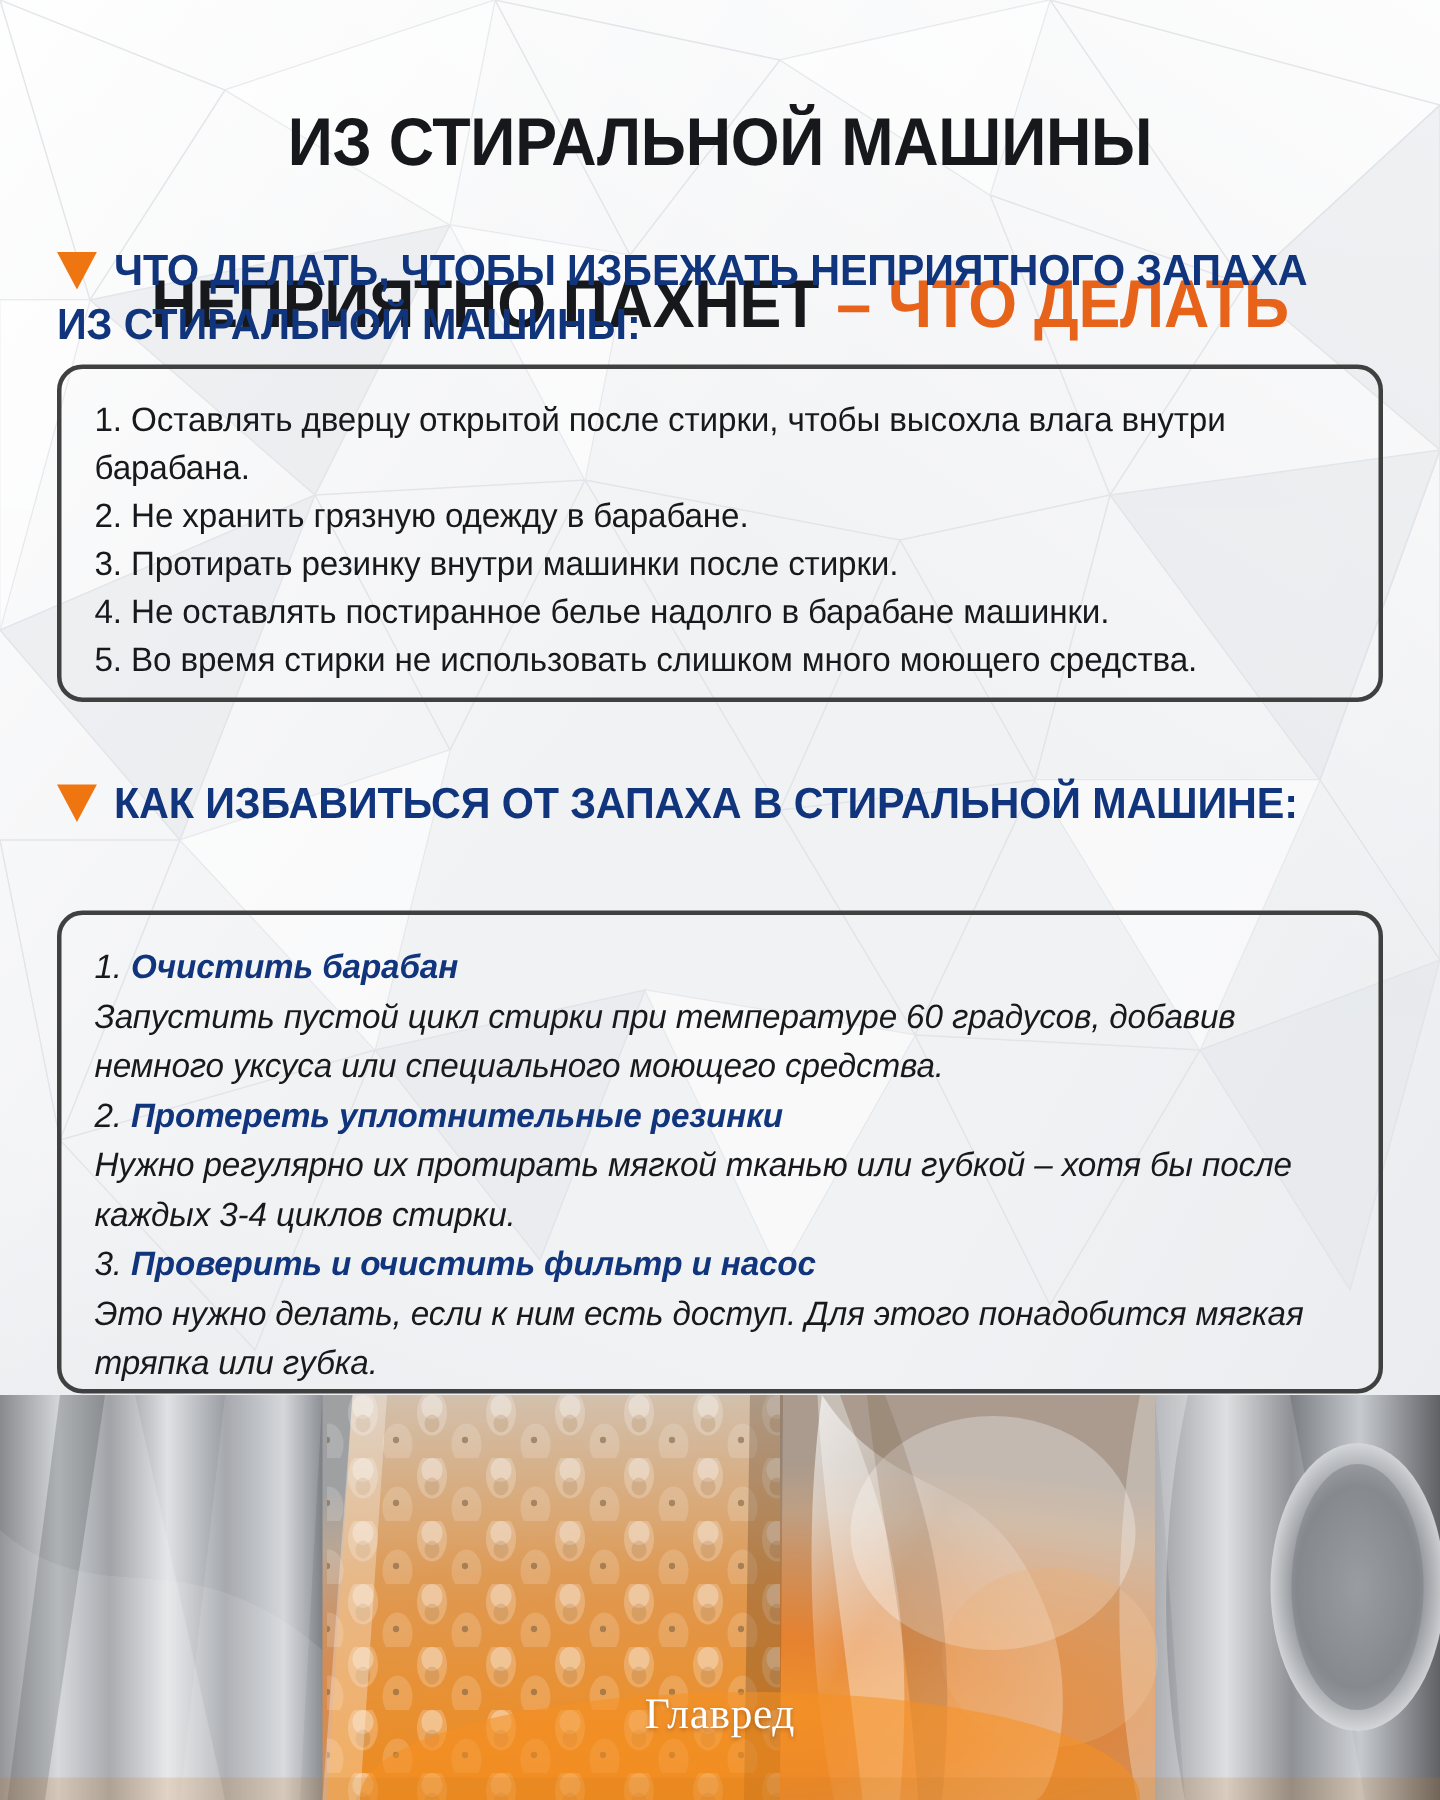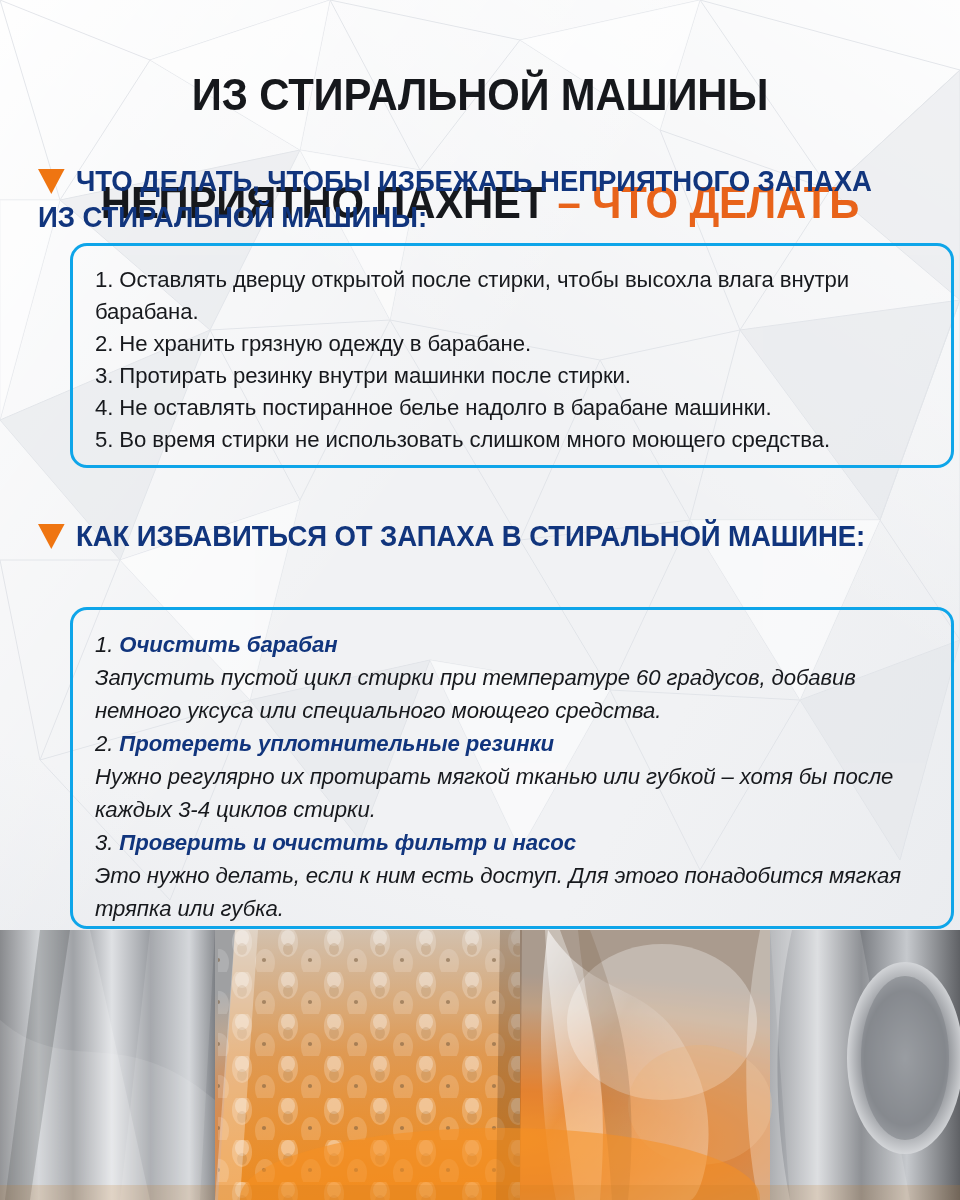--- a/index.html
+++ b/index.html
@@ -88,25 +88,24 @@
     border-right:14px solid transparent;
     border-top:25px solid #ef7511;
     vertical-align:-3px;
     margin-right:12px;
   }
   .head-text { display:inline; }
 
   .card {
     position:absolute;
     left:38px; width:884px;
-    border:3px solid #0ea5e9;
+    border:3px solid #404040;
     border-radius:17px;
     background:transparent;
     padding:18px 22px 16px 22px;
-    margin-left:32px;
   }
   .card.card1 { top:243px; height:225px; }
   .card.card2 { top:607px; height:322px;font-style:italic; }
 
   .line {
     font-size:22.5px;
     line-height:32px;
     color:#17191d;
     letter-spacing:-0.1px;
     transform:scaleX(.985);
@@ -244,20 +243,21 @@
       <ellipse cx="700" cy="175" rx="72" ry="60" fill="#e8b07a" opacity=".32"></ellipse>
       <path d="M560,0 C585,70 612,120 600,270 L575,270 C562,150 548,70 545,0 Z" fill="#ffffff" opacity=".35"></path>
       <path d="M590,0 C620,80 640,150 628,270 L612,270 C606,160 586,80 578,0 Z" fill="#6a4a28" opacity=".18"></path>
       <path d="M760,0 C742,90 742,190 758,270 L790,270 C772,180 774,80 792,0 Z" fill="#ffffff" opacity=".28"></path>
 
       <ellipse cx="500" cy="268" rx="260" ry="70" fill="#f59023" opacity=".55"></ellipse>
       <rect x="0" y="255" width="960" height="15" fill="#c87a22" opacity=".18"></rect>
     </svg>
   </div>
 
+  <div class="watermark">Главред</div>
 
   <div class="content">
 
     <h1 class="title">
       <span>ИЗ СТИРАЛЬНОЙ МАШИНЫ</span><br>
       <span>НЕПРИЯТНО ПАХНЕТ </span><span class="accent">– ЧТО ДЕЛАТЬ</span>
     </h1>
 
     <h2 class="section-head sec1">
       <span class="tri"></span><span class="head-text">ЧТО ДЕЛАТЬ, ЧТОБЫ ИЗБЕЖАТЬ НЕПРИЯТНОГО ЗАПАХА ИЗ СТИРАЛЬНОЙ МАШИНЫ:</span>

